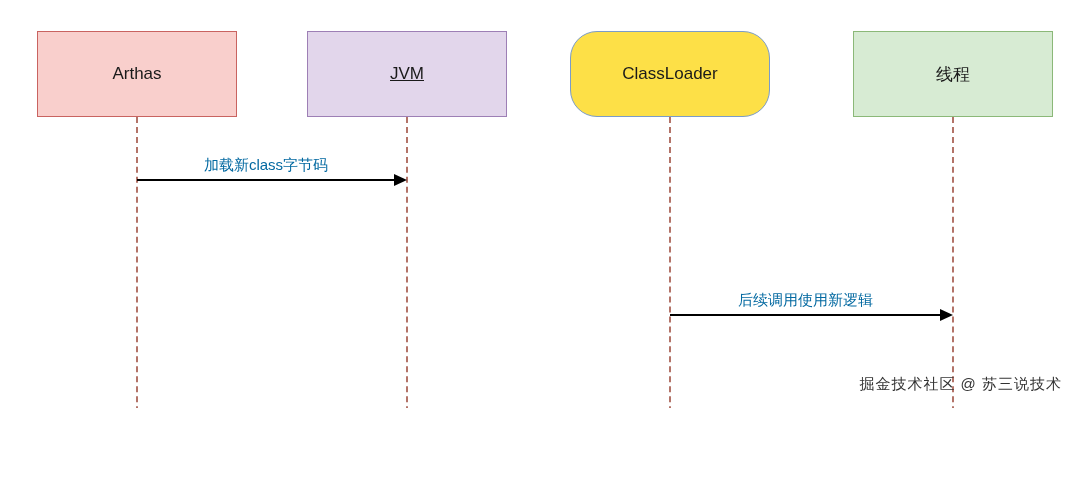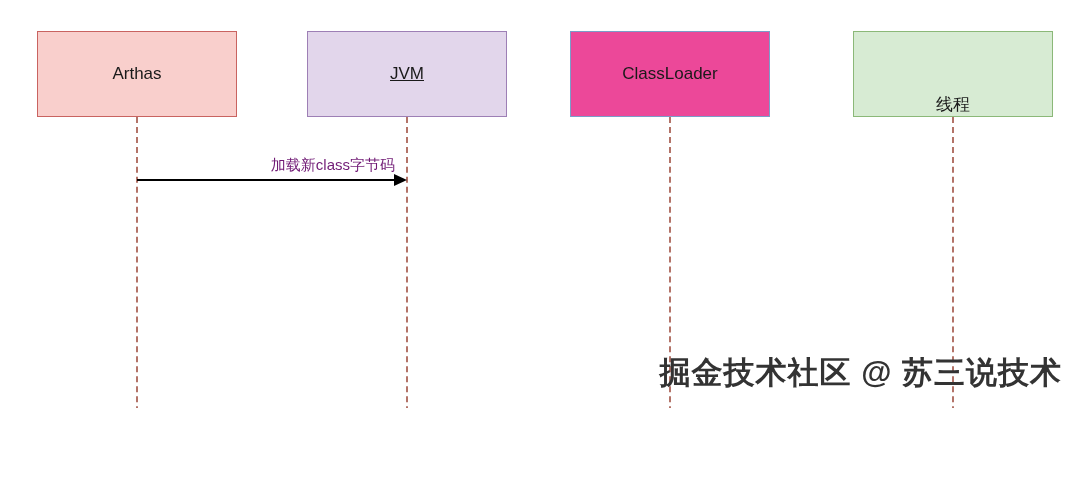--- a/index.html
+++ b/index.html
@@ -49,23 +49,23 @@
   .message { position: absolute; height: 30px; }
   .m0 { left: 137px; width: 270px; top: 156px; }
   .m1 { left: 407px; width: 263px; top: 229px; }
   .m2 { left: 670px; width: 283px; top: 291px; }
 
   .msg-label {
     position: absolute;
     left: 0;
     right: 12px;
     top: 0;
-    text-align: right;
+    text-align: center;
     font-size: 15px;
-    color: #701a75;
+    color: #0369a1;
     white-space: nowrap;
   }
   .msg-line {
     position: absolute;
     left: 0;
     right: 3px;
     top: 23px;
     height: 0;
     border-top: 2px solid #000;
   }
@@ -78,51 +78,56 @@
     border-left: 13px solid #000;
     border-top: 6px solid transparent;
     border-bottom: 6px solid transparent;
   }
 
   
   .watermark {
     position: absolute;
     right: 18px;
     bottom: 14px;
-    font-size: 31px;
-    font-weight: bold;
+    font-size: 15px;
+    font-weight: normal;
     color: #333;
     letter-spacing: 1px;
     white-space: nowrap;
   }
 </style>
 </head>
 <body>
 
 <div class="canvas">
 
   <div class="participant p0" style="background-color: rgb(249, 207, 204); border-color: rgb(201, 99, 96);">
     <span>Arthas</span>
   </div>
   <div class="participant p1" style="background-color: rgb(226, 214, 235); border-color: rgb(157, 127, 181);">
     <span>JVM</span>
   </div>
-  <div class="participant p2" style="background-color: #ec4899; border-color: rgb(123, 156, 201);">
+  <div class="participant p2" style="background-color: #fde047; border-color: rgb(123, 156, 201); border-radius: 27px;">
     <span>ClassLoader</span>
   </div>
-  <div class="participant p3" style="background-color: rgb(215, 235, 211); border-color: rgb(139, 184, 120); align-items: flex-end;">
+  <div class="participant p3" style="background-color: rgb(215, 235, 211); border-color: rgb(139, 184, 120);">
     <span>线程</span>
   </div>
 
   <div class="lifeline l0" style="border-left-color: rgb(179, 115, 104);"></div>
   <div class="lifeline l1" style="border-left-color: rgb(179, 115, 104);"></div>
   <div class="lifeline l2" style="border-left-color: rgb(179, 115, 104);"></div>
   <div class="lifeline l3" style="border-left-color: rgb(179, 115, 104);"></div>
 
   <div class="message m0">
     <span class="msg-label">加载新class字节码</span>
     <div class="msg-line"></div>
     <div class="msg-head"></div>
   </div>
+  <div class="message m2">
+    <span class="msg-label">后续调用使用新逻辑</span>
+    <div class="msg-line"></div>
+    <div class="msg-head"></div>
+  </div>
 
   <div class="watermark">掘金技术社区 @ 苏三说技术</div>
 
 </div>
 
 </body></html>

